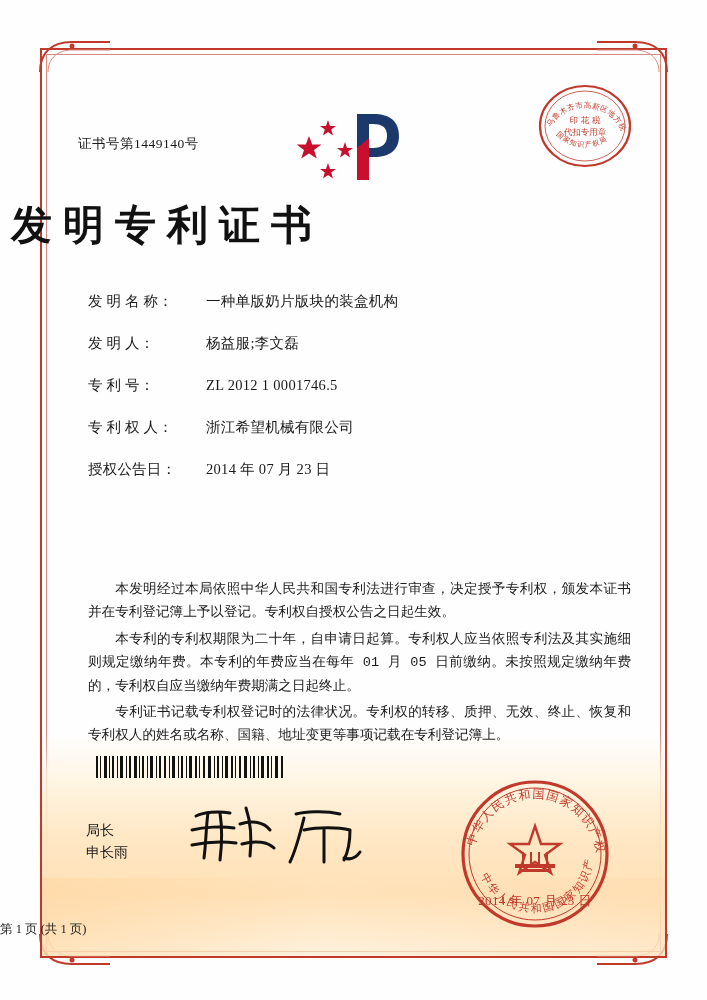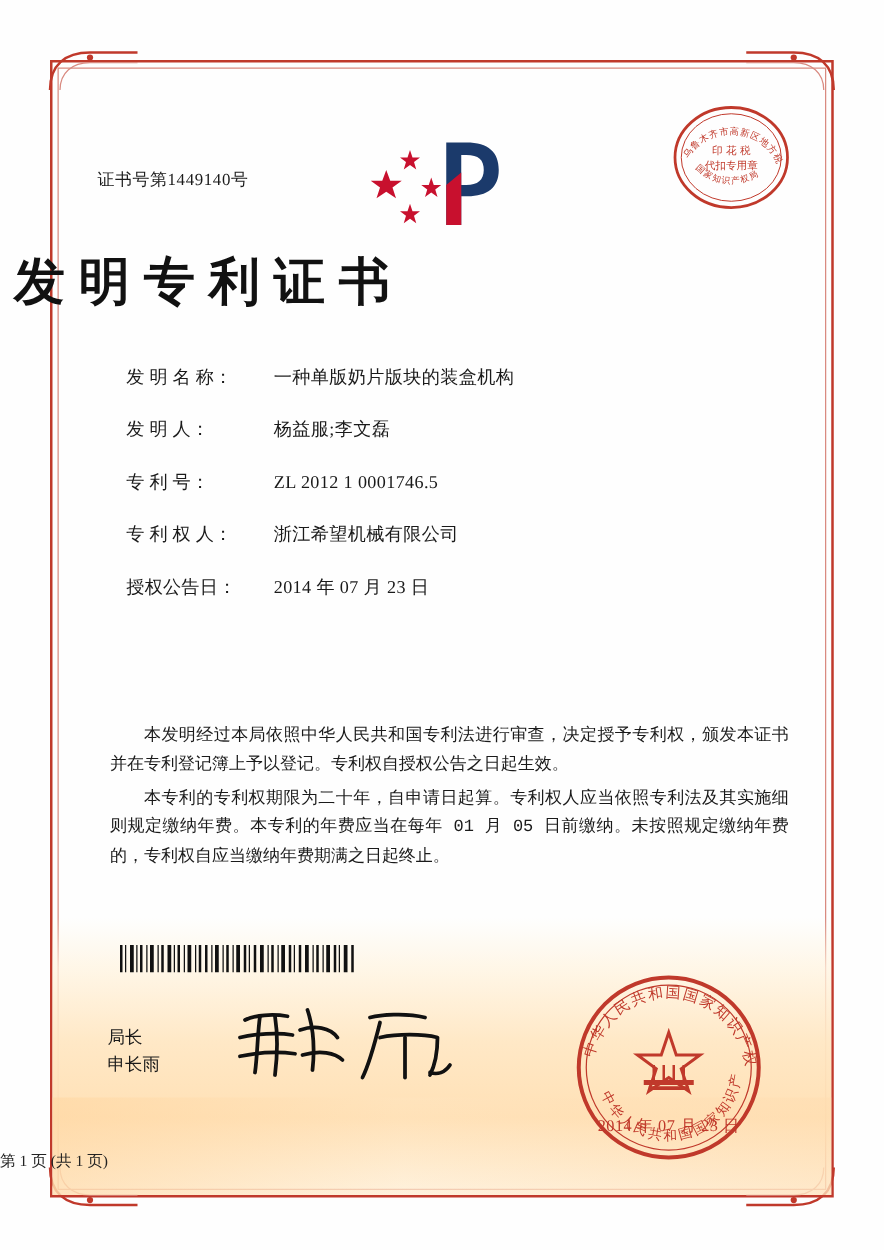--- a/index.html
+++ b/index.html
@@ -116,21 +116,20 @@
     font-family: "DejaVu Serif", "Liberation Serif", serif;
     color: #111;
   }
 
   
   .fields {
     position: absolute;
     left: 88px;
     top: 292px;
     right: 70px;
-    margin-left: 13px;
   }
   .field {
     display: flex;
     align-items: baseline;
     margin-bottom: 23px;
     font-size: 14.5px;
   }
   .field .label {
     width: 118px;
     flex: 0 0 118px;
@@ -306,20 +305,21 @@
     </div>
     <div class="field">
       <div class="label">授权公告日：</div>
       <div class="value">2014 年 07 月 23 日</div>
     </div>
   </div>
 
   <div class="body-text">
     <p>本发明经过本局依照中华人民共和国专利法进行审查，决定授予专利权，颁发本证书并在专利登记簿上予以登记。专利权自授权公告之日起生效。</p>
     <p>本专利的专利权期限为二十年，自申请日起算。专利权人应当依照专利法及其实施细则规定缴纳年费。本专利的年费应当在每年 01 月 05 日前缴纳。未按照规定缴纳年费的，专利权自应当缴纳年费期满之日起终止。</p>
+    <p>专利证书记载专利权登记时的法律状况。专利权的转移、质押、无效、终止、恢复和专利权人的姓名或名称、国籍、地址变更等事项记载在专利登记簿上。</p>
   </div>
 
   <div class="barcode">
     <svg width="188" height="22" viewBox="0 0 188 22">
       <g fill="#111">
         <rect x="0" y="0" width="2" height="22"></rect>
           <rect x="4" y="0" width="1" height="22"></rect>
         <rect x="8" y="0" width="3" height="22"></rect>
           <rect x="13" y="0" width="1" height="22"></rect>
         <rect x="16" y="0" width="2" height="22"></rect>

